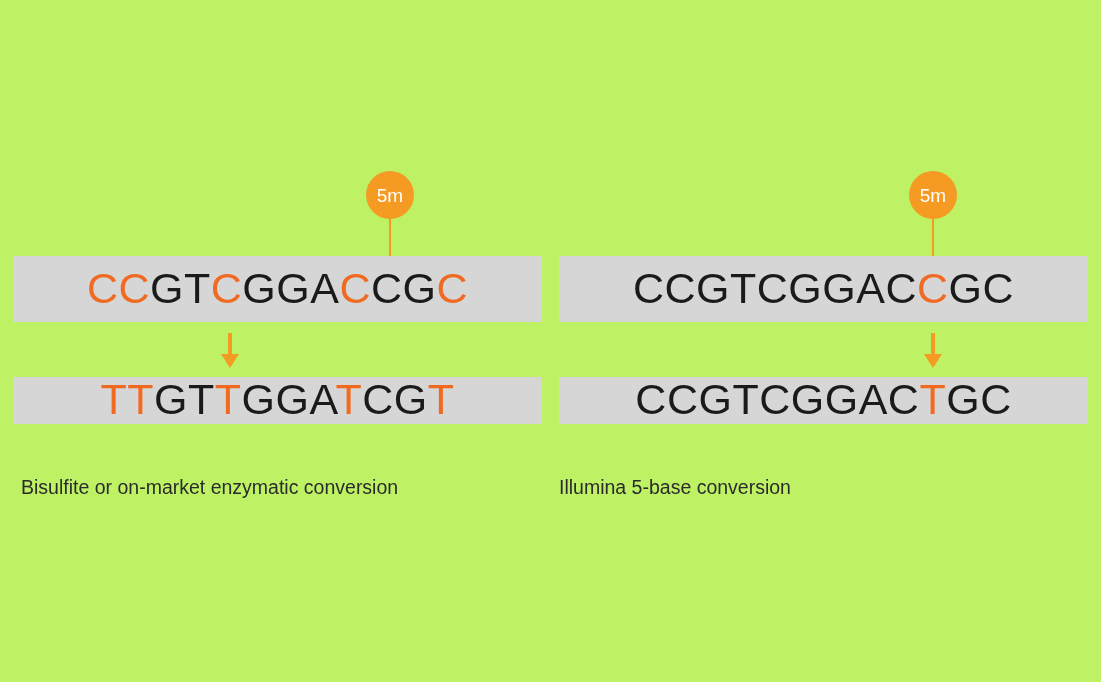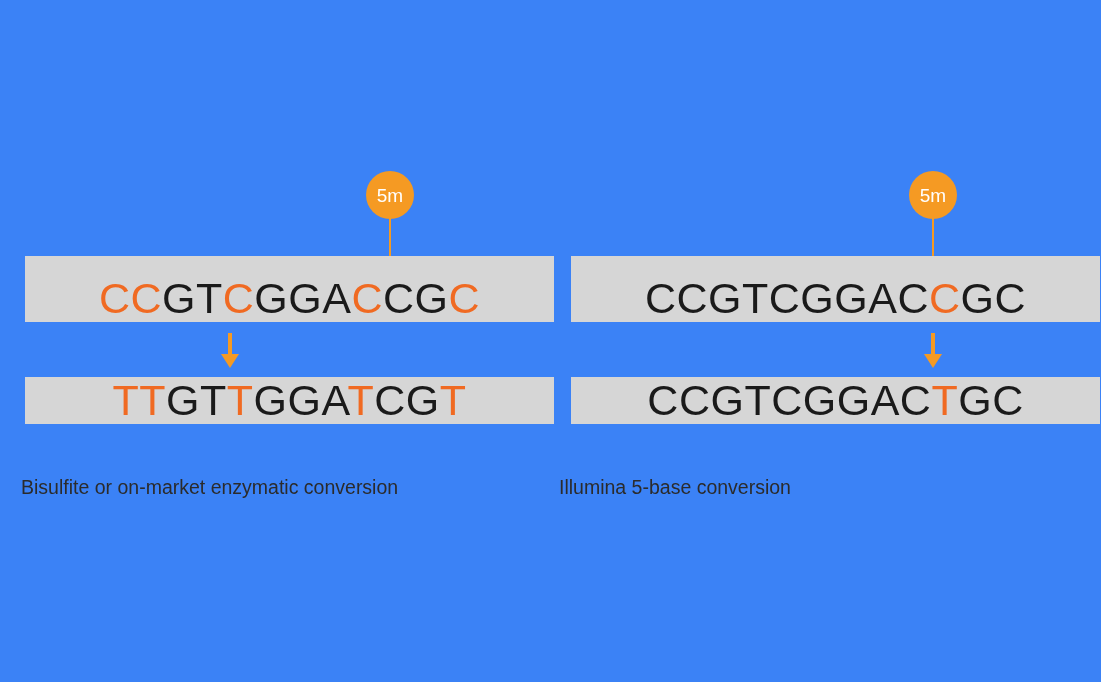--- a/index.html
+++ b/index.html
@@ -12,40 +12,39 @@
     height: 682px;
     position: relative;
     overflow: hidden;
     font-family: "Liberation Sans", sans-serif;
     -webkit-font-smoothing: antialiased;
   }
 
   .canvas {
     position: absolute;
     inset: 0;
-    background: #3b82f6;
+    background: #bef264;
   }
 
   
   .panel {
     position: absolute;
     top: 0;
     height: 682px;
   }
   .panel.left  { left: 0px;   width: 555px; }
   .panel.right { left: 555px; width: 546px; }
 
   
   .seq-bar {
     position: absolute;
     background: #d6d6d6;
     display: flex;
-    align-items: flex-end;
+    align-items: center;
     box-sizing: border-box;
-    margin-left: 12px;
   }
   .panel.left .seq-bar  { left: 13px;  width: 529px; }
   .panel.right .seq-bar { left: 4px;   width: 529px; }
 
   .seq-bar.top    { top: 256px; height: 66px; }
   .seq-bar.bottom { top: 377px; height: 47px; }
 
   .seq-text {
     font-family: "Liberation Sans", sans-serif;
     font-size: 43px;

